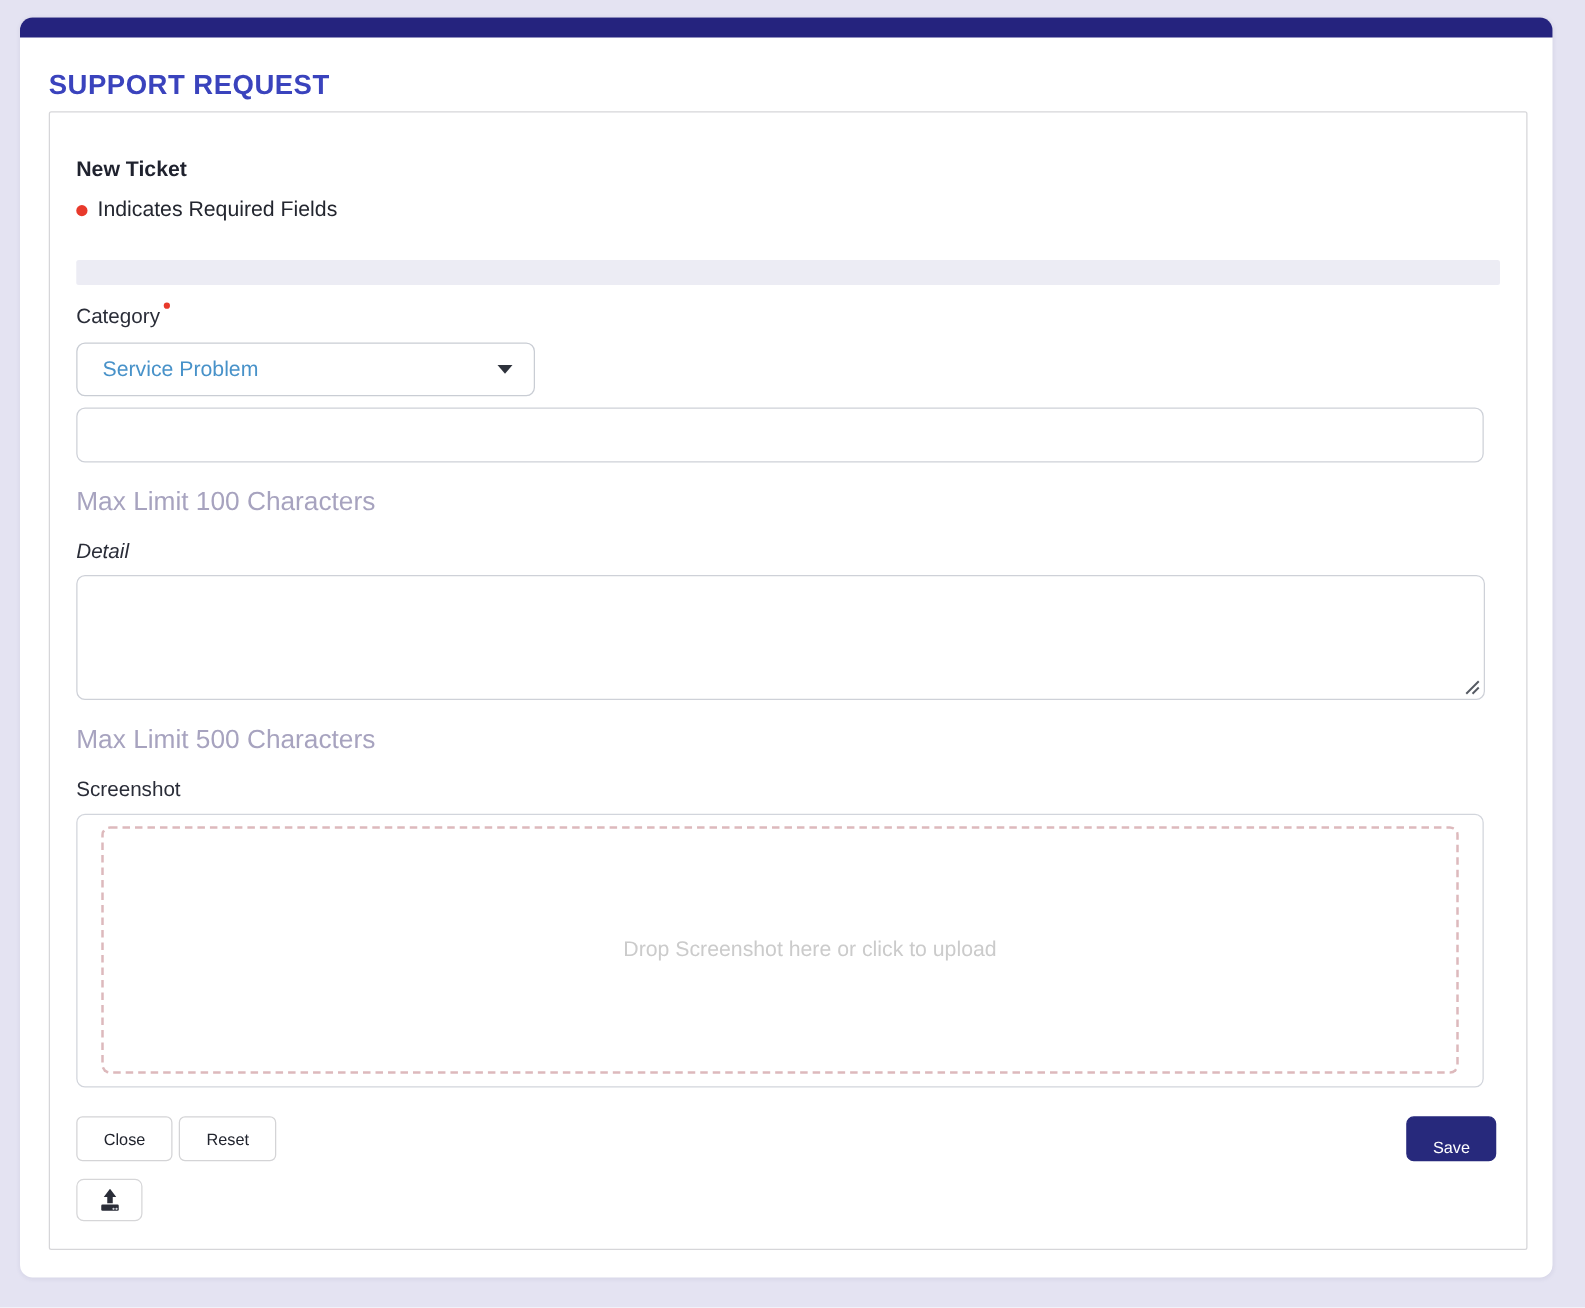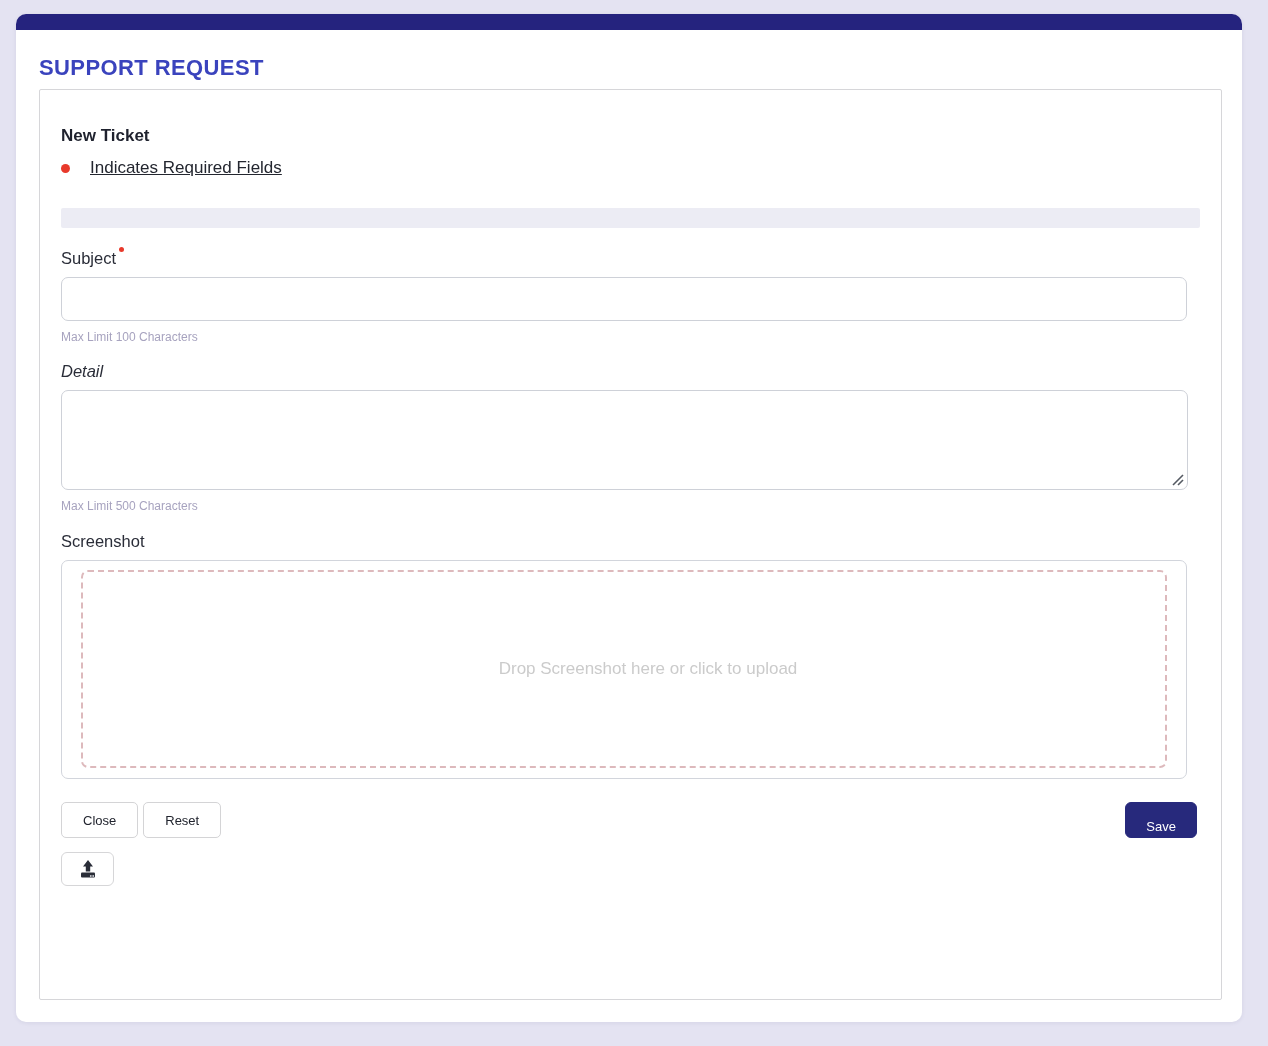--- a/index.html
+++ b/index.html
@@ -47,25 +47,24 @@
   }
   .card-heading {
     font-size: 17px;
     font-weight: bold;
     color: #1f222e;
     padding-top: 0;
   }
   .required-note {
     display: flex;
     align-items: center;
-    gap: 20px;
+    gap: 8px;
     font-size: 17px;
     color: #23262f;
     margin-top: 12px;
-    text-decoration: underline;
   }
   .req-dot-lg {
     width: 9px; height: 9px;
     border-radius: 50%;
     background: #e8392b;
     display: inline-block;
   }
   .divider-bar {
     margin-top: 30px;
     height: 20px;
@@ -119,22 +118,22 @@
     border: 1px solid #ced1d8;
     border-radius: 7px;
     font-size: 17px;
     color: #2a2d38;
     padding: 0 16px;
     outline: none;
     display: block;
     background: #fff;
   }
   .hint-text {
-    margin-top: 9px;
-    font-size: 12px;
+    margin-top: 20px;
+    font-size: 21px;
     color: #a7a3bf;
   }
   .textarea-wrap {
     position: relative;
     margin-top: 9px;
     width: 1127px; height: 100px;
   }
   .detail-textarea {
     width: 100%; height: 100%;
     border: 1px solid #ced1d8;
@@ -227,24 +226,28 @@
     <div class="card-header">
       <div class="card-heading">New Ticket</div>
       <div class="required-note">
         <span class="req-dot-lg"></span>
         <span>Indicates Required Fields</span>
       </div>
     </div>
 
     <div class="divider-bar"></div>
 
-
     <div>
-      <span class="field-label lbl-subject"><span>Subject</span><span class="req-dot-sm"></span></span>
-    </div>
+      <span class="field-label lbl-category"><span>Category</span><span class="req-dot-sm"></span></span>
+    </div>
+    <div class="select-box" role="combobox">
+      <span class="select-value">Service Problem</span>
+      <span class="caret-down"></span>
+    </div>
+
     <input type="text" class="text-input" value="" style="">
     <div class="hint-text">Max Limit 100 Characters</div>
 
     <div>
       <span class="field-label lbl-detail">Detail</span>
     </div>
     <div class="textarea-wrap">
       <textarea class="detail-textarea" style=""></textarea>
       <svg class="resize-handle" viewBox="0 0 14 14">
         <line x1="3" y1="13" x2="13" y2="3" stroke="#555a63" stroke-width="1.6"></line>

